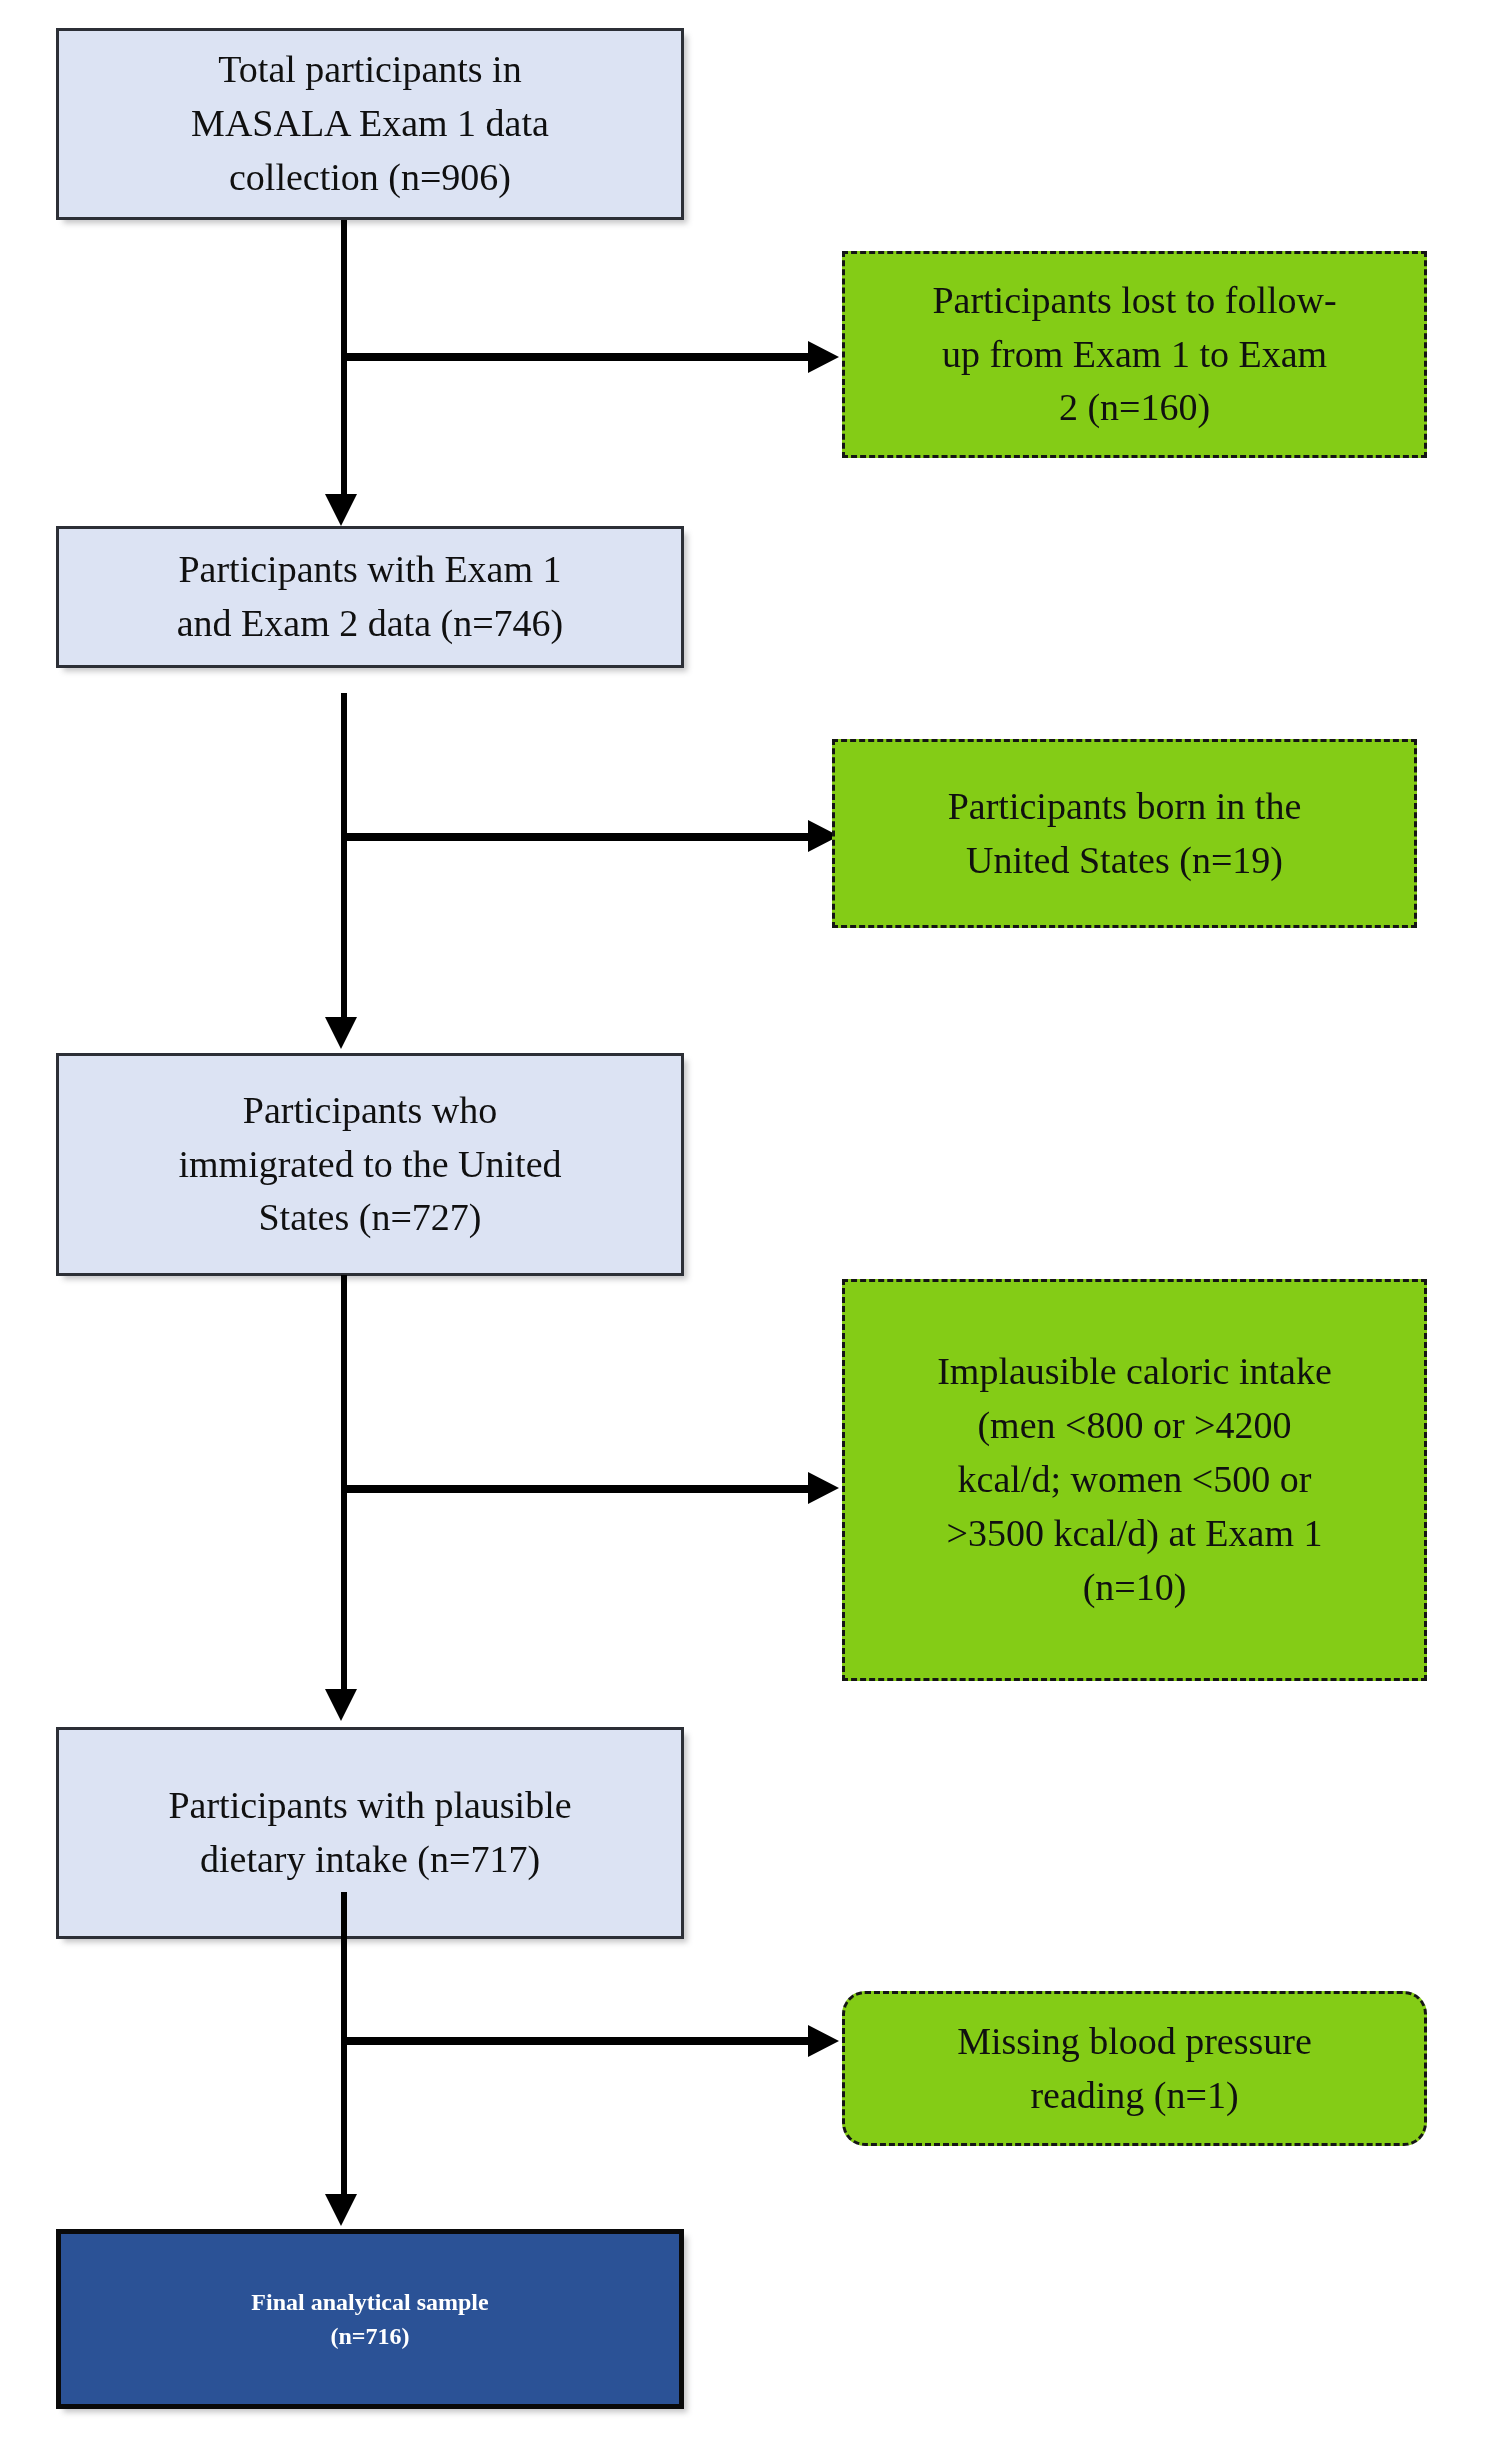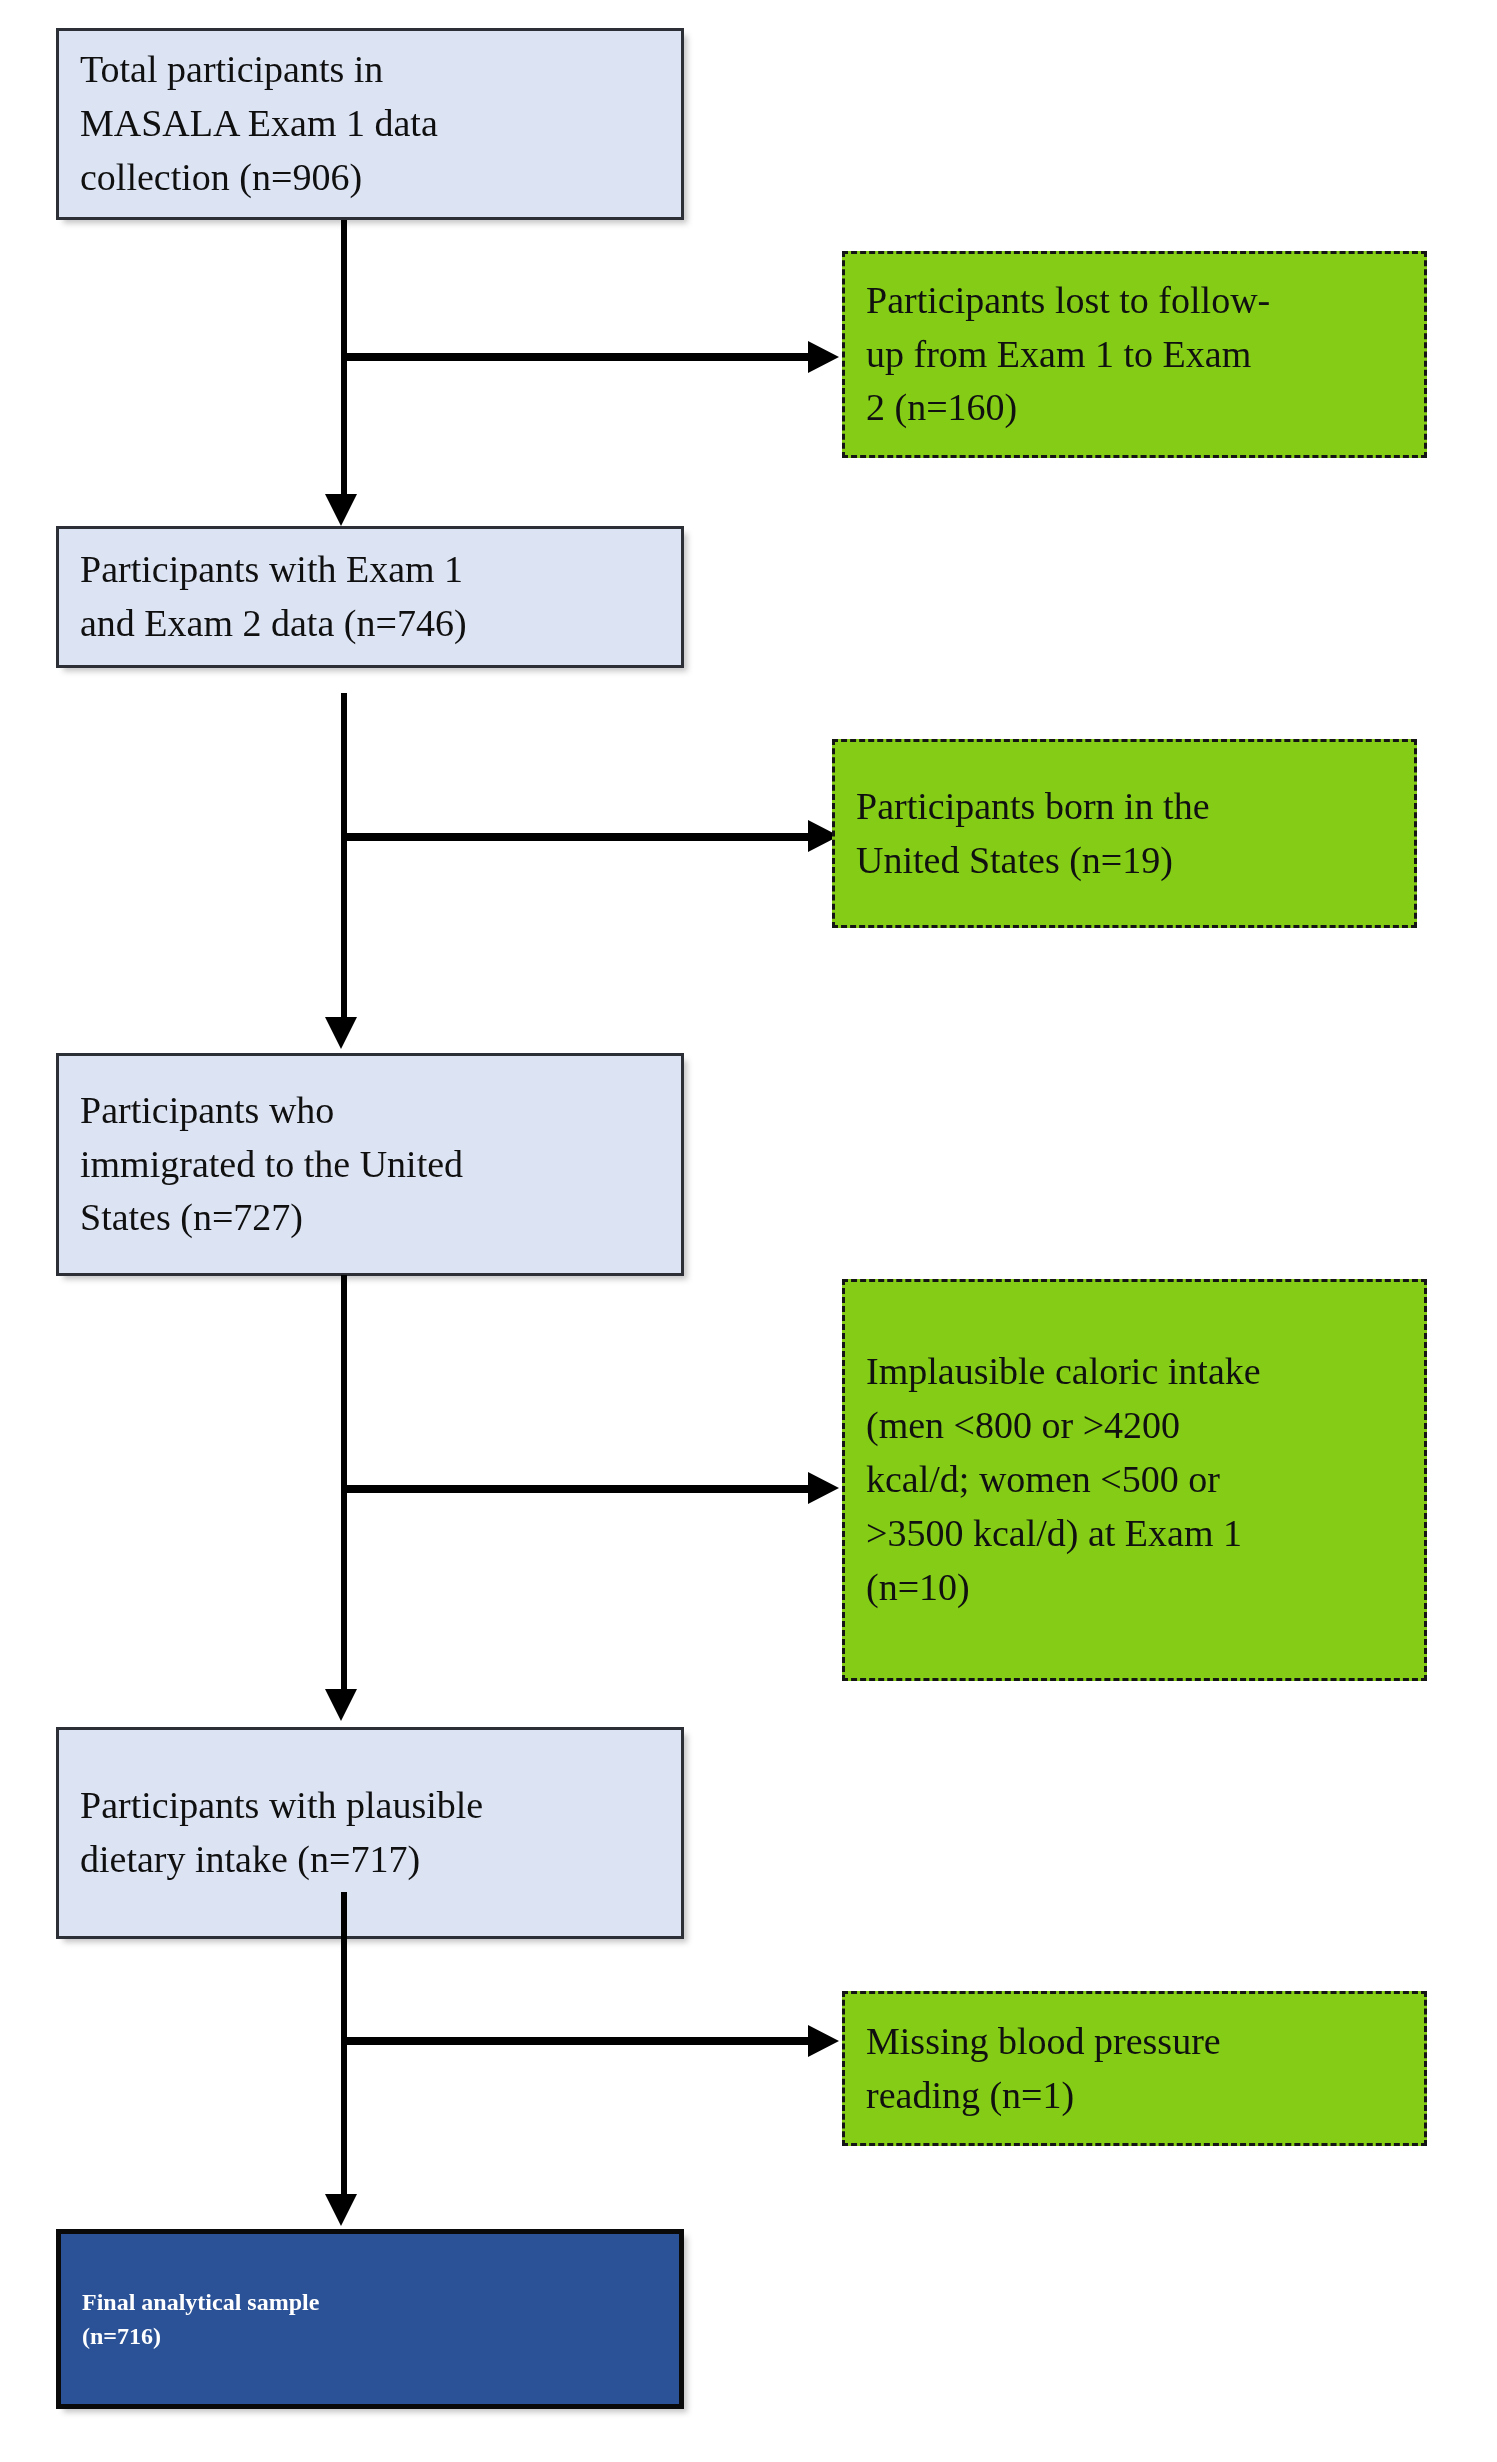--- a/index.html
+++ b/index.html
@@ -16,20 +16,21 @@
     font-family: "Liberation Serif", "DejaVu Serif", serif;
   }
 
   
   .node {
     position: absolute;
     box-sizing: border-box;
     display: flex;
     align-items: center;
     justify-content: center;
+    text-align: center;
     color: #101010;
   }
 
   .node .label {
     display: block;
     width: 100%;
     padding: 0 21px;
     line-height: 1.42;
     white-space: pre-line;
   }
@@ -152,21 +153,21 @@
     <span class="label">Participants with plausible
 dietary intake (n=717)</span>
   </div>
 
   <div class="vline" style="left:341px; top:1892px; height:310px;"></div>
   <div class="arrow-down" style="left:325px; top:2194px;"></div>
 
   <div class="hline" style="left:341px; top:2037px; width:471px;"></div>
   <div class="arrow-right" style="left:808px; top:2025px;"></div>
 
-  <div class="node exclude" style="left:842px; top:1991px; width:585px; height:155px;">
+  <div class="node exclude" style="left:842px; top:1991px; width:585px; height:155px;border-radius:23px;">
     <span class="label">Missing blood pressure
 reading (n=1)</span>
   </div>
 
   <div class="node final" style="left:56px; top:2229px; width:628px; height:180px;">
     <span class="label">Final analytical sample
 (n=716)</span>
   </div>
 
 </div>

